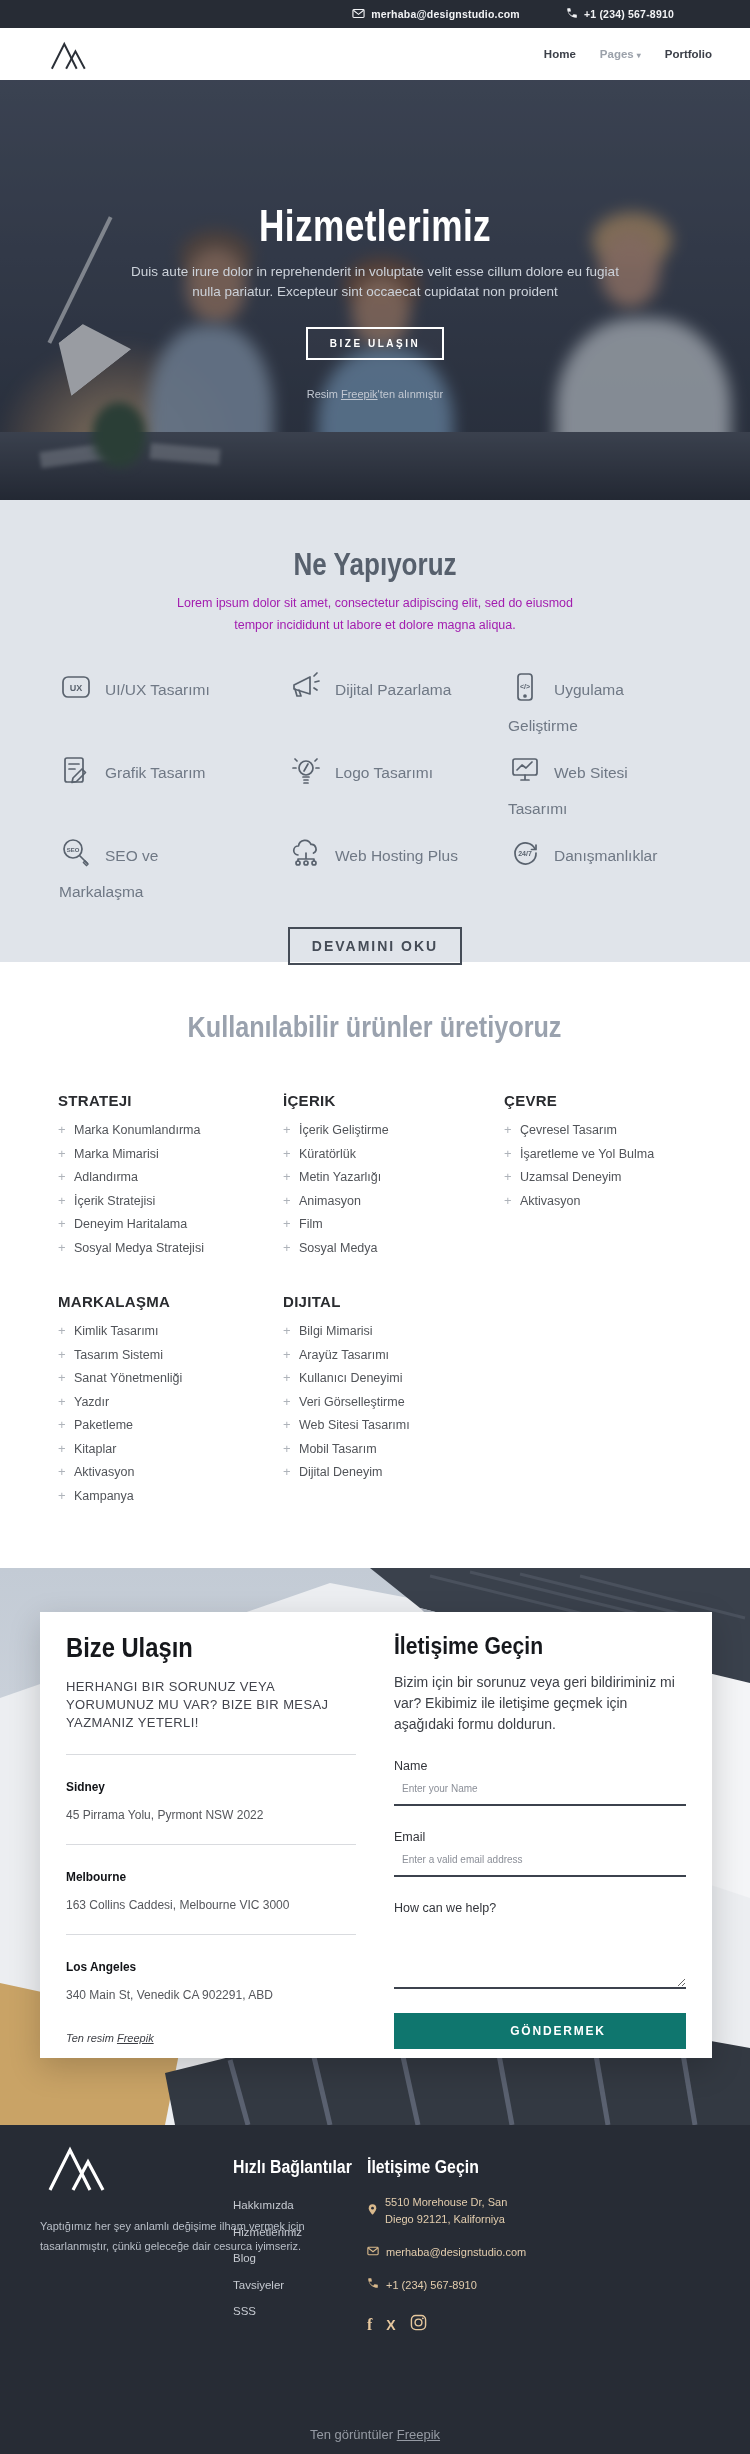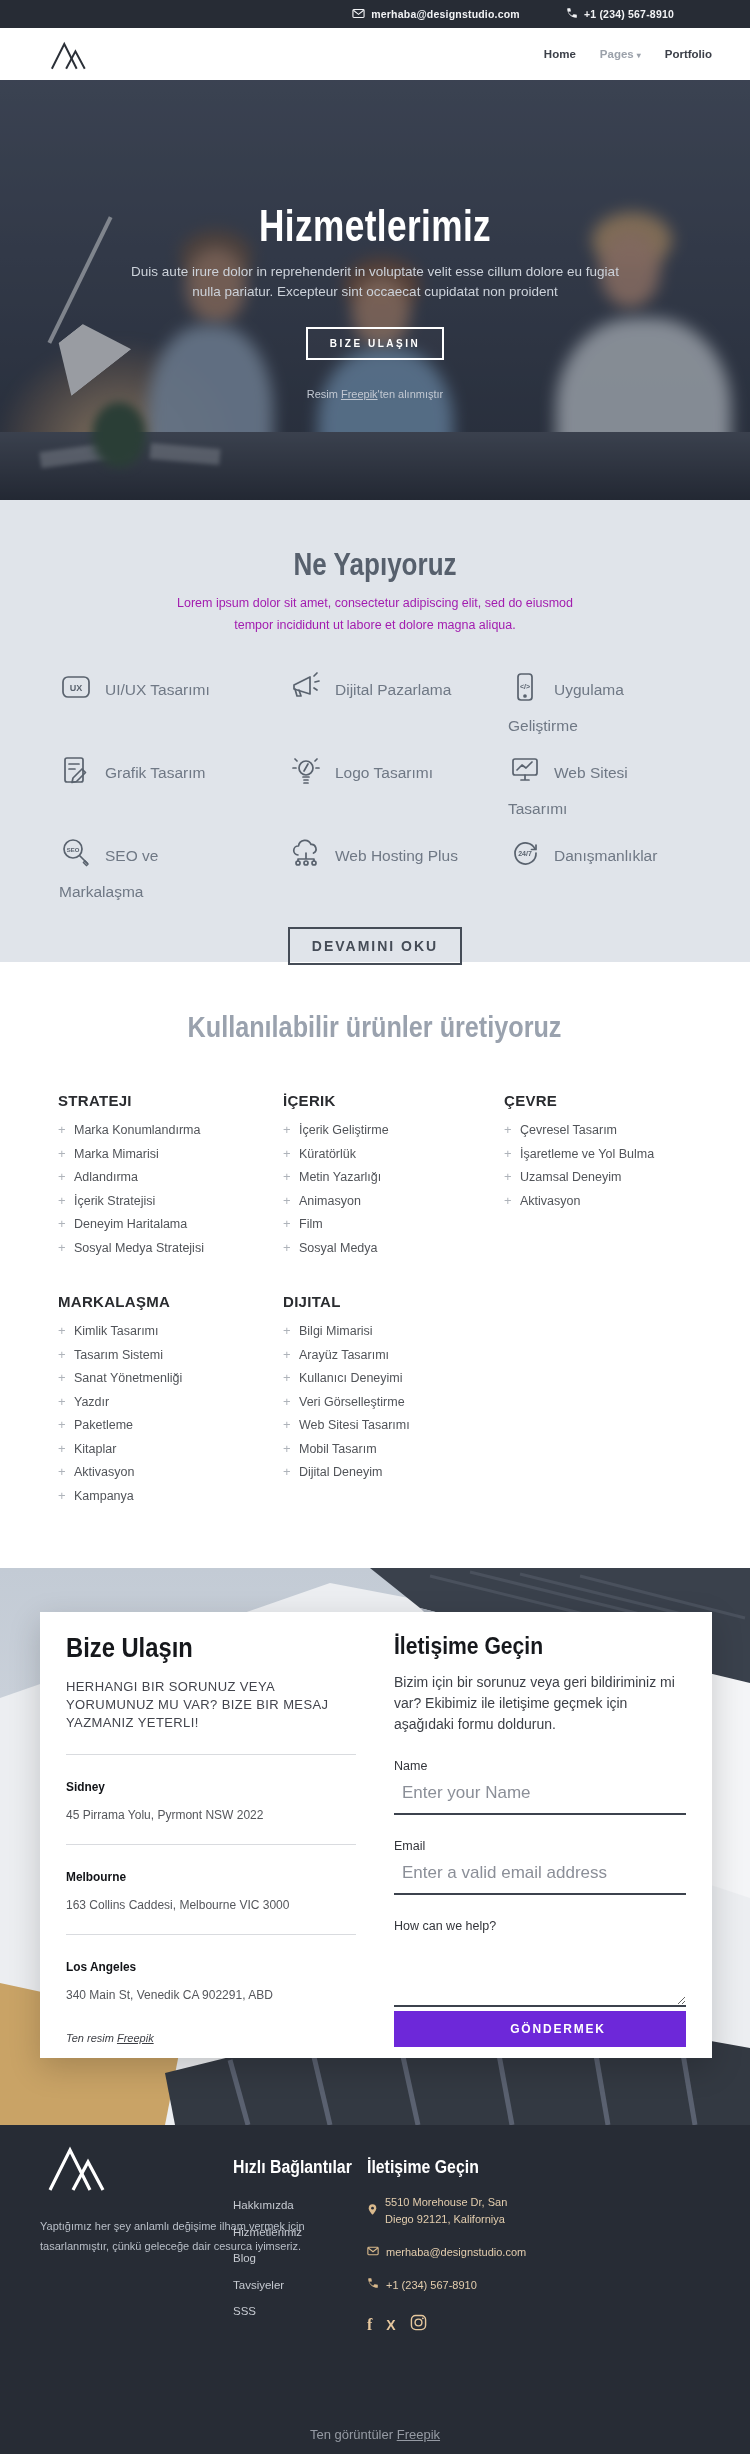--- a/index.html
+++ b/index.html
@@ -95,25 +95,25 @@
   .card hr { border:none; border-top:1px solid #d9dbdf; margin-top:22px; }
   .office h4 { margin-top:24px; font-size:13.5px; color:#111317; }
   .office p { margin-top:14px; font-size:12px; color:#55575c; }
   .card-credit { margin-top:30px; font-size:11px; font-style:italic; color:#3c3e44; }
   .card-credit a { color:#3c3e44; }
   .card-right { width:292px; }
   .card-right h2 { font-size:24px; line-height:28px; color:#16181c; }
   .card-right .lead { margin-top:12px; font-size:14px; line-height:21px; color:#3c3f46; }
   .fld-label { display:block; margin-top:24px; font-size:12.5px; color:#33353b; }
   .fld { width:100%; border:none; border-bottom:2px solid #3c424d; background:transparent;
-         font-size:17px; color:#333; padding:10px 0 10px 8px; outline:none;
+         font-size:10px; color:#333; padding:10px 0 10px 8px; outline:none;
          font-family:"Liberation Sans", sans-serif; }
   .fld::placeholder { color:#8b8f98; }
   textarea.fld { height:74px; resize:vertical; }
-  .btn-submit { width:100%; height:36px; background:#6d28d9; color:#fff; border:none;
+  .btn-submit { margin-top:20px; width:100%; height:36px; background:#0f766e; color:#fff; border:none;
                 font-size:12px; font-weight:bold; letter-spacing:1.8px; cursor:pointer;
                 font-family:"Liberation Sans", sans-serif;padding-left:36px; }
 
   
   .footer { position:relative; height:339px; background:#272c35; }
   .f-logo { position:absolute; left:40px; top:12px; }
   .f-tagline { position:absolute; left:40px; top:92px; width:268px; font-size:11px;
                line-height:19.5px; color:#b9bfc8; }
   .f-links { position:absolute; left:233px; top:30px; }
   .f-h3 { font-size:18px; line-height:24px; font-weight:bold; color:#fff; }

